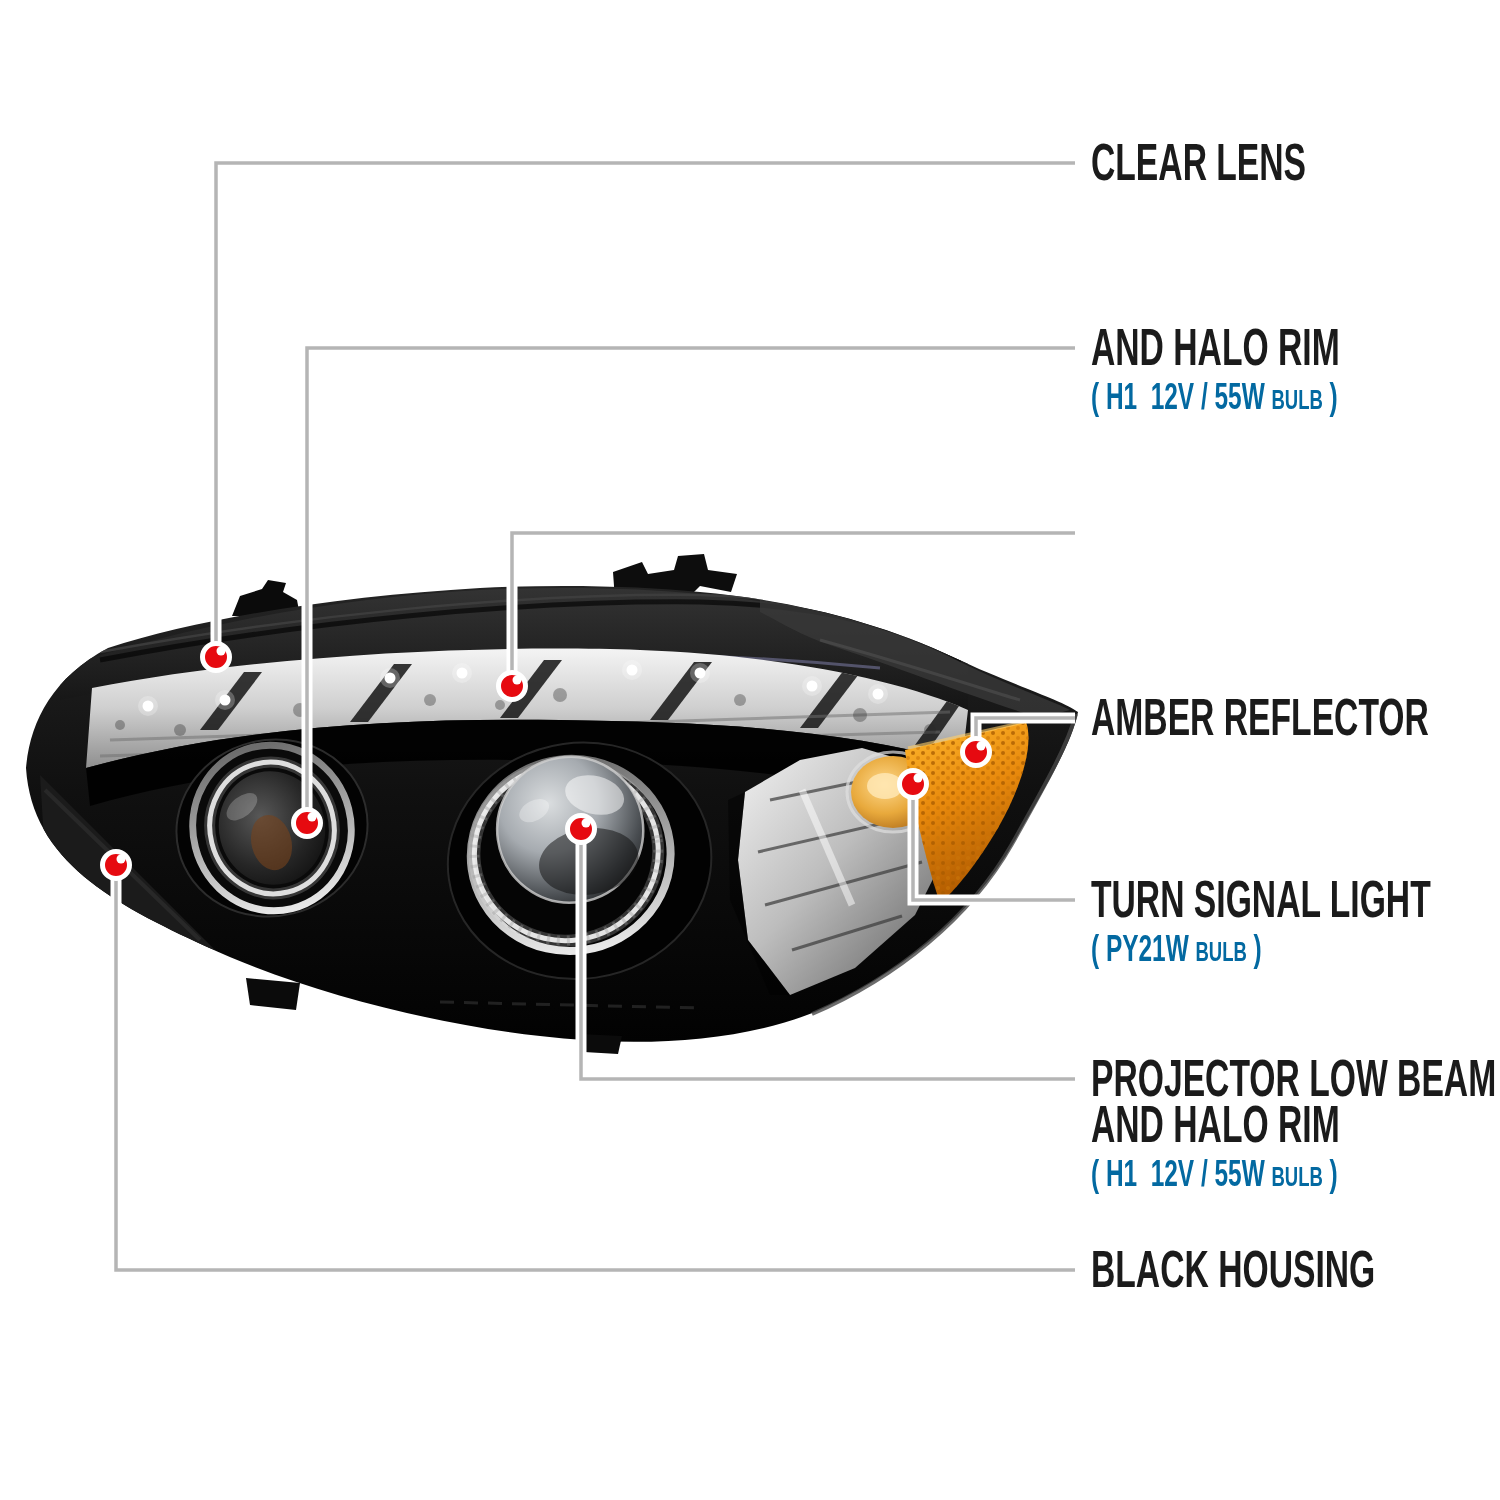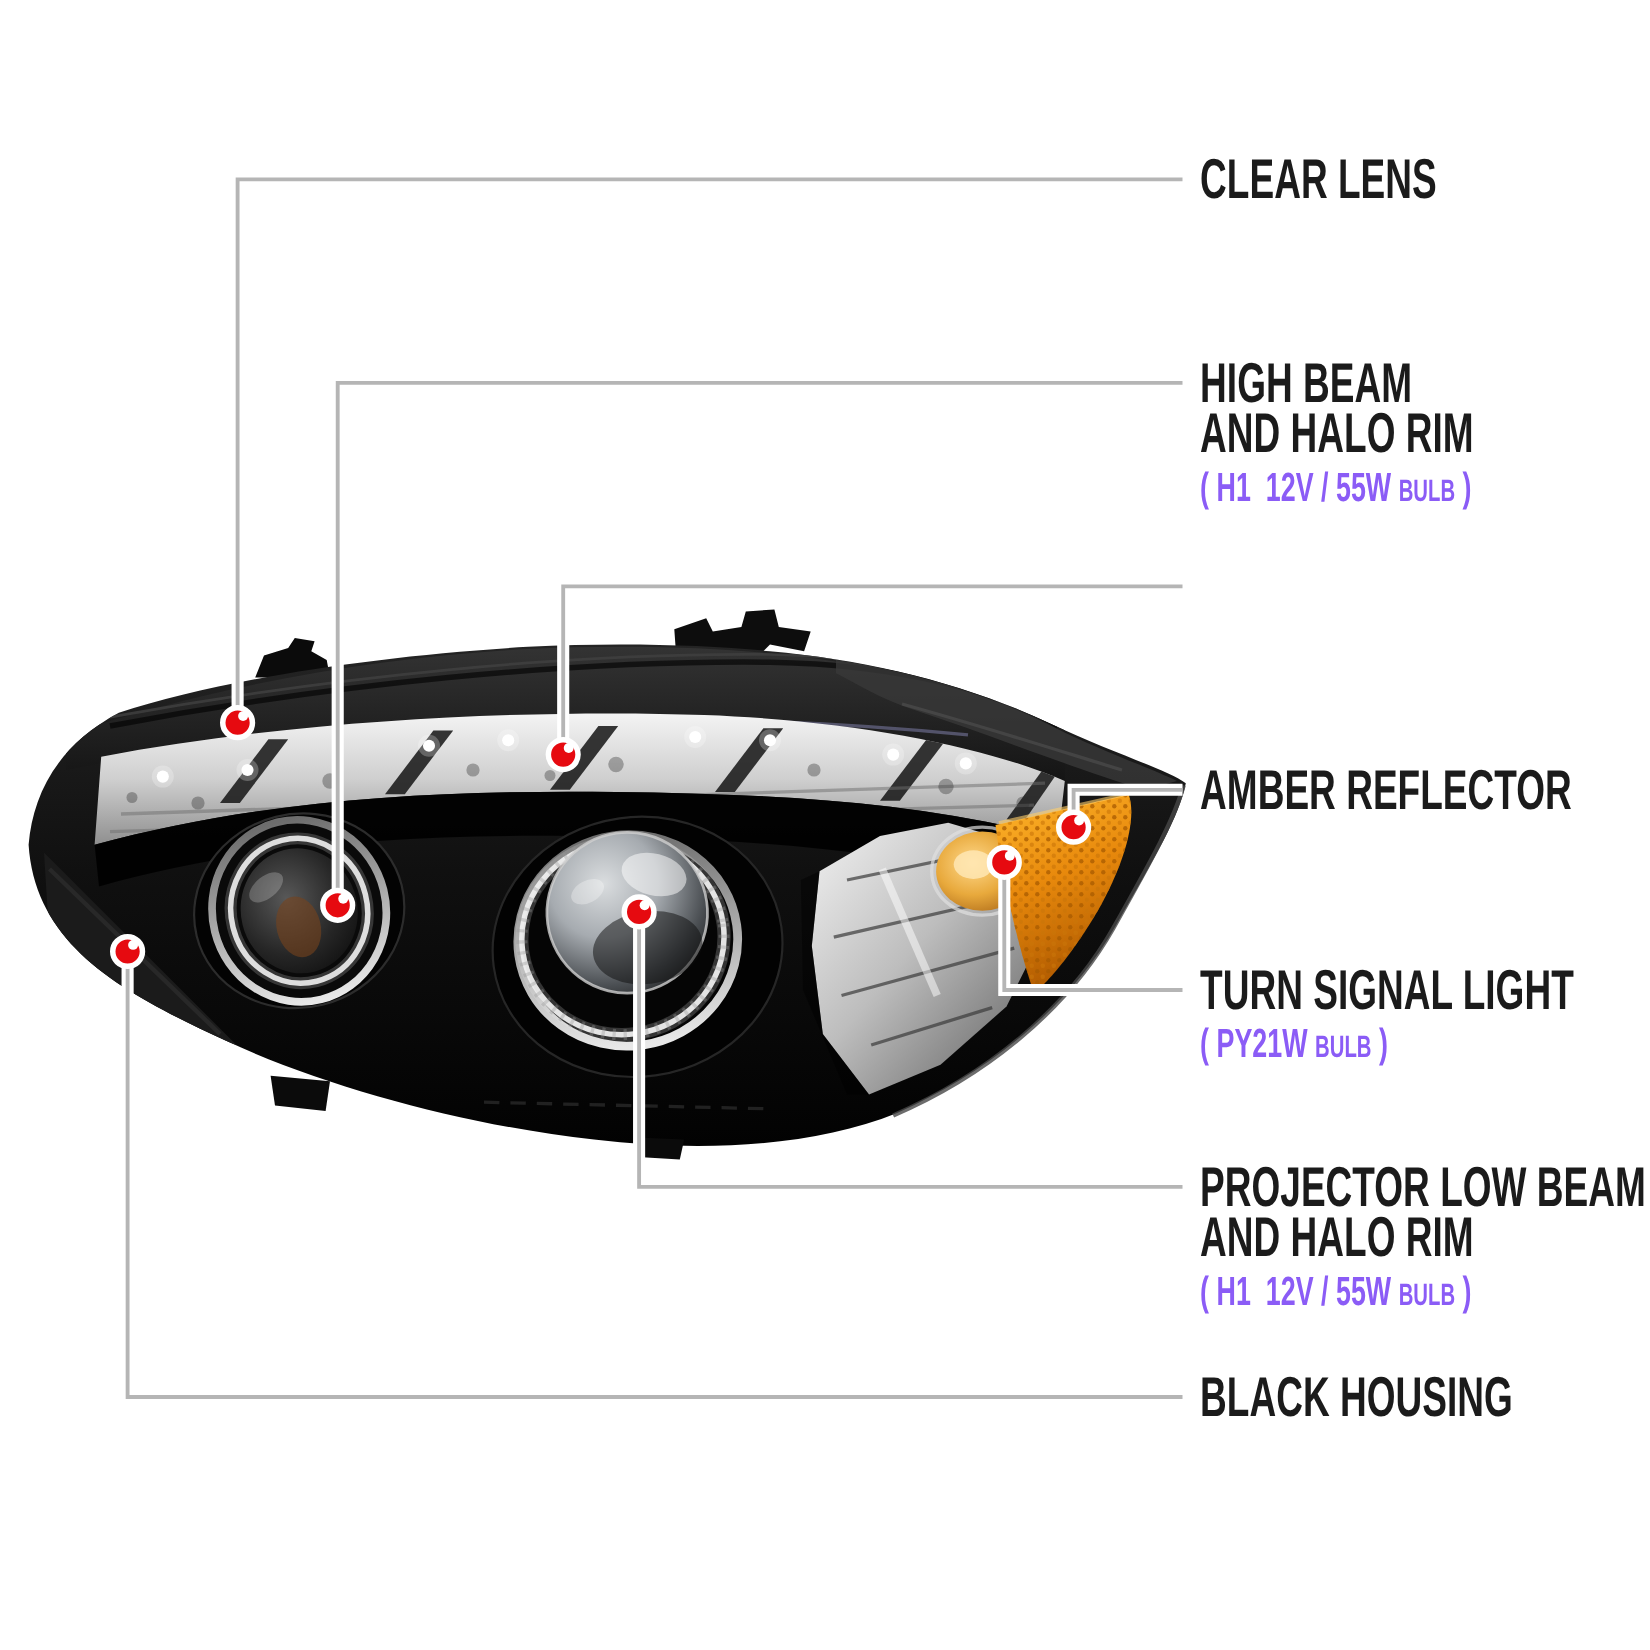--- a/index.html
+++ b/index.html
@@ -3,21 +3,21 @@
 <meta charset="utf-8">
 <style>
   html,body{margin:0;padding:0;background:#ffffff;}
   #canvas{position:relative;width:1500px;height:1500px;background:#ffffff;overflow:hidden;
           font-family:"Liberation Sans",sans-serif;}
   #photo-svg,#leader-svg{position:absolute;left:0;top:0;}
   .callout-label{position:absolute;left:1091px;color:#1b1b1b;}
   .lbl-line{display:block;height:46px;line-height:46px;font-size:51px;font-weight:700;white-space:pre;}
   .lbl-line>span{display:inline-block;transform:scaleX(0.66);transform-origin:0 50%;}
   .lbl-sub{display:block;margin-top:6px;height:40px;line-height:40px;font-size:37px;font-weight:700;
-           color:#8b5cf6;white-space:pre;}
+           color:#0369a1;white-space:pre;}
   .lbl-sub>span{display:inline-block;transform:scaleX(0.66);transform-origin:0 50%;white-space:pre;}
   .bulb-word{font-size:28px;}
   .leader-casing{fill:none;stroke:#ffffff;stroke-width:11;}
   .leader-core{fill:none;stroke:#b5b5b5;stroke-width:3.5;}
   .marker-dot{fill:#e60a10;stroke:#ffffff;stroke-width:5;}
   .marker-hl{fill:#ffffff;}
 </style>
 </head>
 <body>
 
@@ -276,21 +276,20 @@
           <circle class="marker-hl" cx="121" cy="859" r="4.5"></circle>
         </g>
     </g>
   </svg>
 
   <div class="callout-label" style="top:140px">
     <span class="lbl-line"><span>CLEAR LENS</span></span>
   </div>
 
   <div class="callout-label" style="top:325px">
-    <span class="lbl-line"><span>HIGH BEAM</span></span>
     <span class="lbl-line"><span>AND HALO RIM</span></span>
     <span class="lbl-sub"><span><span>( H1  12V / 55W </span><span class="bulb-word">BULB</span><span> )</span></span></span>
   </div>
 
 
   <div class="callout-label" style="top:695px">
     <span class="lbl-line"><span>AMBER REFLECTOR</span></span>
   </div>
 
   <div class="callout-label" style="top:877px">

